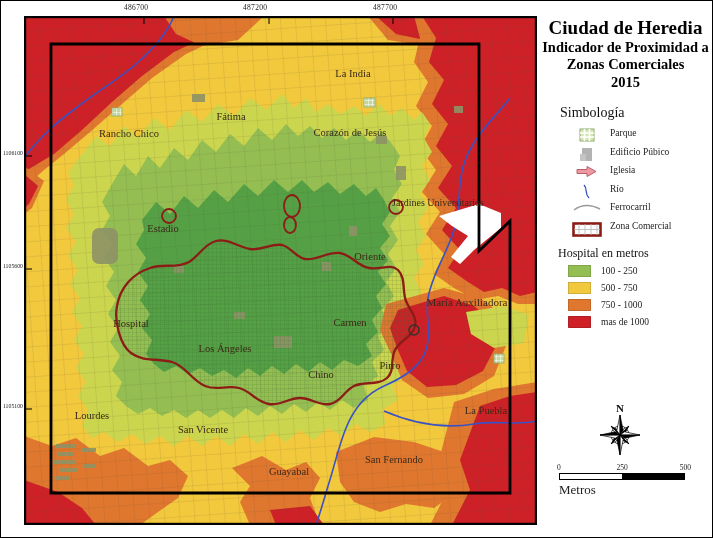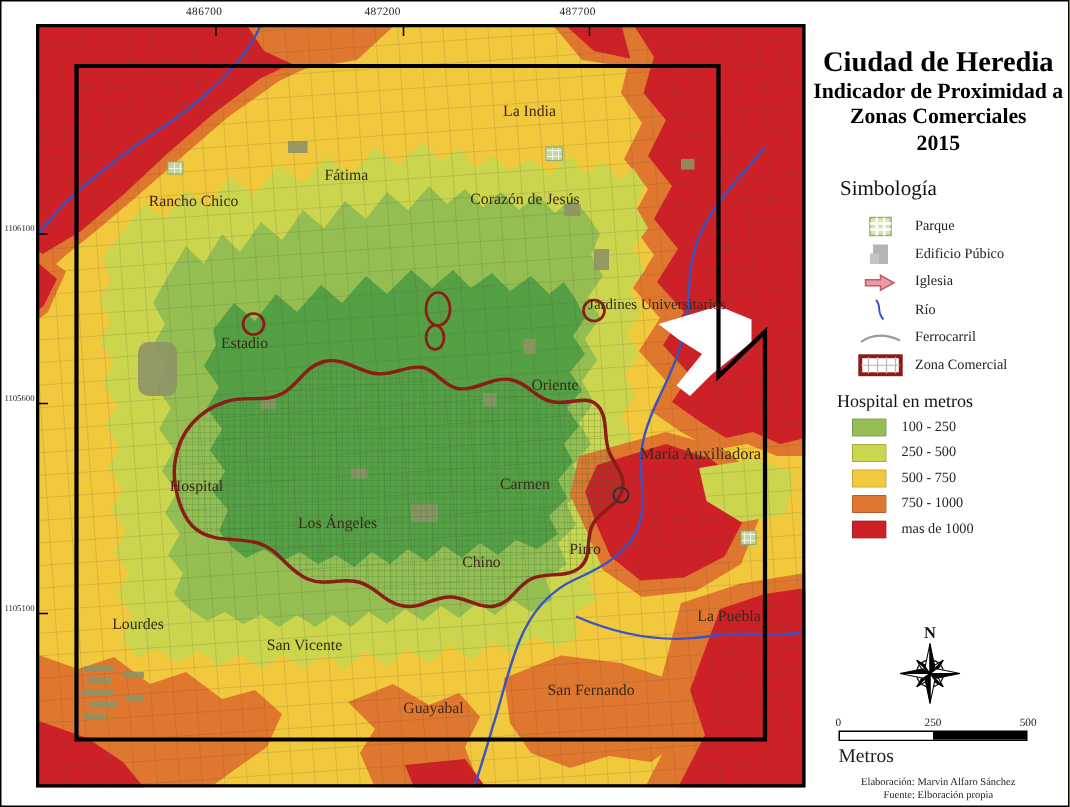--- a/index.html
+++ b/index.html
@@ -8,28 +8,28 @@
 
   
   .map-wrap { position:absolute; left:23px; top:15px; width:442px; height:509px; }
   .map-wrap svg { display:block; }
 
   
   .coord-top { position:absolute; top:2px; width:40px; text-align:left; font-size:7.5px; color:#222; letter-spacing:.3px; }
   .coord-left { position:absolute; left:0px; width:22px; text-align:right; font-size:5.8px; color:#222; }
 
   
-  .sidebar { position:absolute; left:537px; top:14px; width:175px; height:403px; background:#fff; }
+  .sidebar { position:absolute; left:537px; top:0; width:175px; height:403px; background:#fff; }
   .title-block { position:absolute; top:16px; left:0; width:100%; text-align:center; color:#000; }
   .title-block .t1 { font-size:19px; font-weight:bold; line-height:1.15; }
   .title-block .t2, .title-block .t3, .title-block .t4 { font-size:14.5px; font-weight:bold; line-height:1.2; }
 
   .sym-head { position:absolute; top:104px; left:22px; font-size:14px; color:#111; }
   .sym-rows { position:absolute; top:127px; left:32px; width:138px; }
-  .sym-row { display:flex; align-items:center; height:18.5px; }
+  .sym-row { display:flex; align-items:flex-start; height:18.5px; }
   .sym-icon { width:34px; display:flex; justify-content:center; align-items:center; }
   .sym-label { font-size:9.5px; color:#222; margin-left:6px; }
 
   .dist-head { position:absolute; top:245px; left:20px; font-size:12px; color:#111; }
   .dist-rows { position:absolute; top:262px; left:30px; width:140px; }
   .dist-row { display:flex; align-items:center; height:16.8px; }
   .dist-label { font-size:9.5px; color:#222; margin-left:10px; }
 
   .north-label { position:absolute; top:401px; left:60px; width:44px; text-align:center; font-size:11px; font-weight:bold; color:#111; }
   .compass { position:absolute; top:412px; left:60px; }
@@ -251,26 +251,20 @@
     </div>
 
     <div class="dist-head">Hospital en metros</div>
 
     <div class="dist-rows">
       <div class="dist-row">
         <svg width="23" height="12">
             <rect width="23" height="12" rx="1" stroke="rgba(0,0,0,0.25)" fill="#94be52"></rect>
           </svg>
         <span class="dist-label">100 - 250</span>
-      </div>
-      <div class="dist-row">
-        <svg width="23" height="12">
-            <rect width="23" height="12" rx="1" stroke="rgba(0,0,0,0.25)" fill="#ccd54e"></rect>
-          </svg>
-        <span class="dist-label">250 - 500</span>
       </div>
       <div class="dist-row">
         <svg width="23" height="12">
             <rect width="23" height="12" rx="1" stroke="rgba(0,0,0,0.25)" fill="#f2c83d"></rect>
           </svg>
         <span class="dist-label">500 - 750</span>
       </div>
       <div class="dist-row">
         <svg width="23" height="12">
             <rect width="23" height="12" rx="1" stroke="rgba(0,0,0,0.25)" fill="#e0772f"></rect>
@@ -333,18 +327,14 @@
       <span class="s0">0</span>
       <span class="s250">250</span>
       <span class="s500">500</span>
     </div>
     <div class="scalebar">
       <div class="half-w"></div>
       <div class="half-b"></div>
     </div>
     <div class="scalebar-unit">Metros</div>
 
-    <div class="credits">
-      <div>Elaboración: Marvin Alfaro Sánchez</div>
-      <div>Fuente: Elboración propia</div>
-    </div>
   </div>
 </div>
 
 </body></html>

